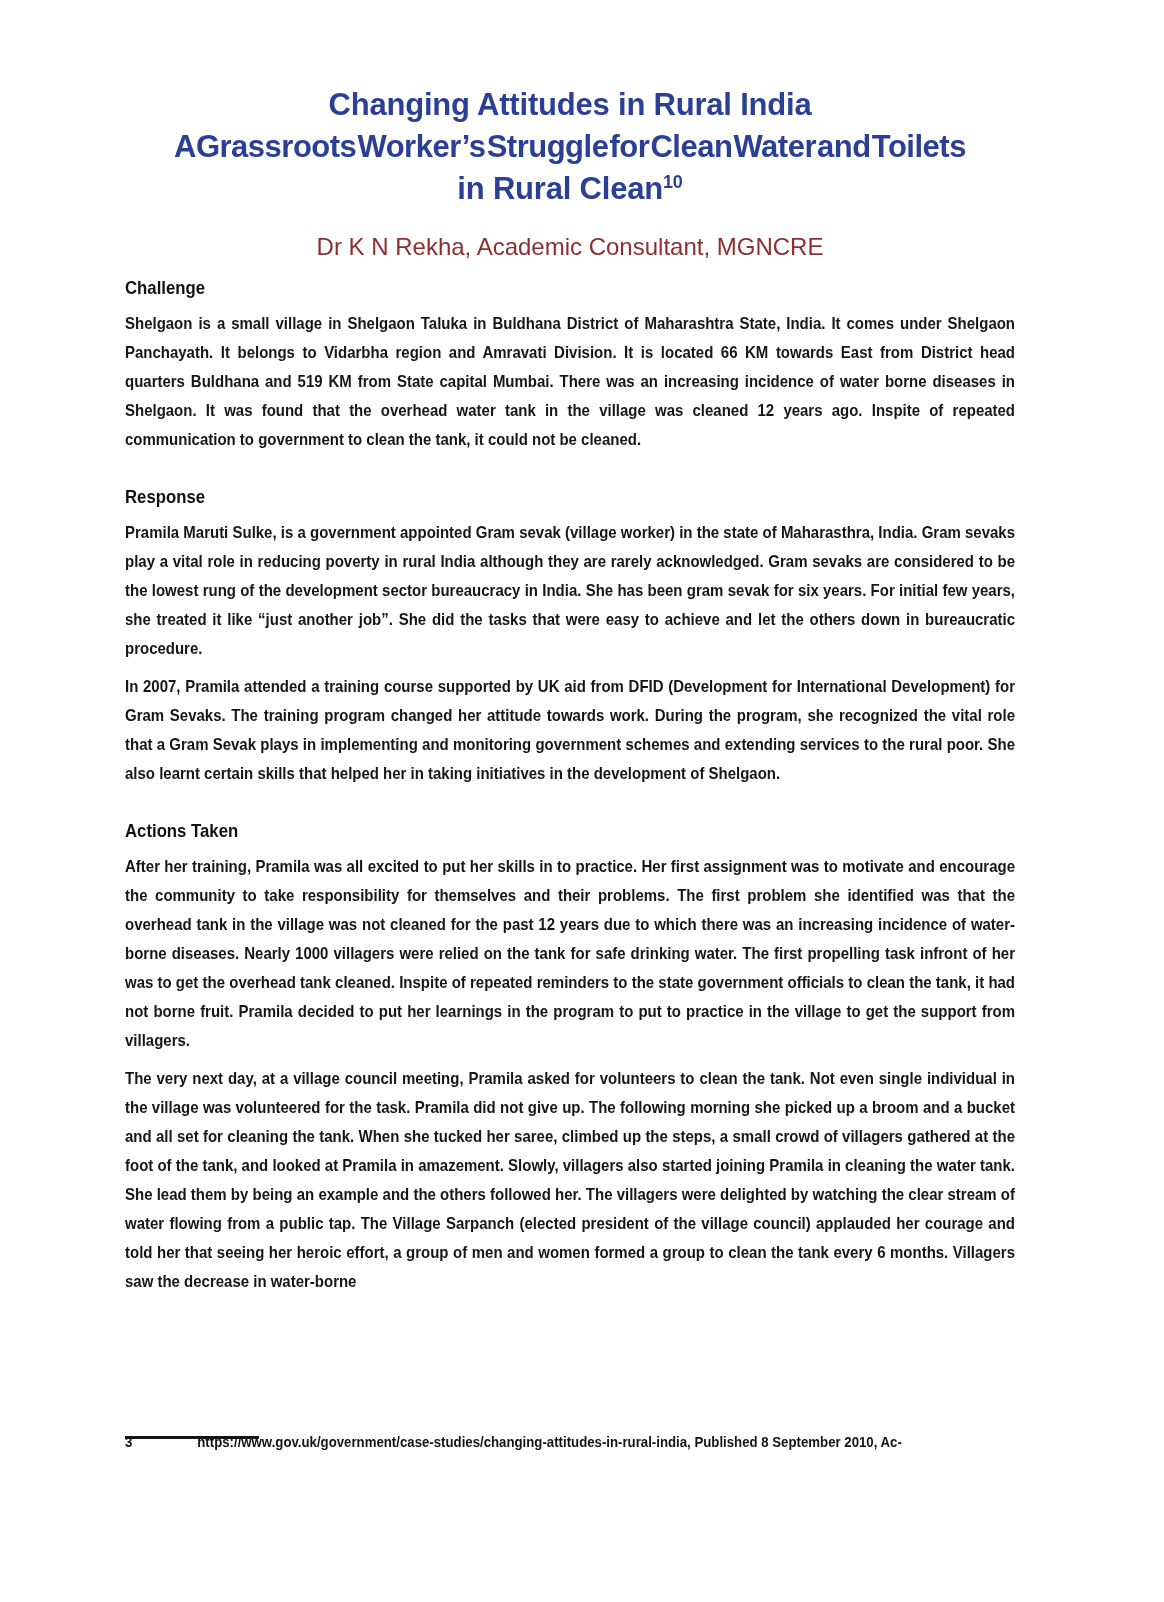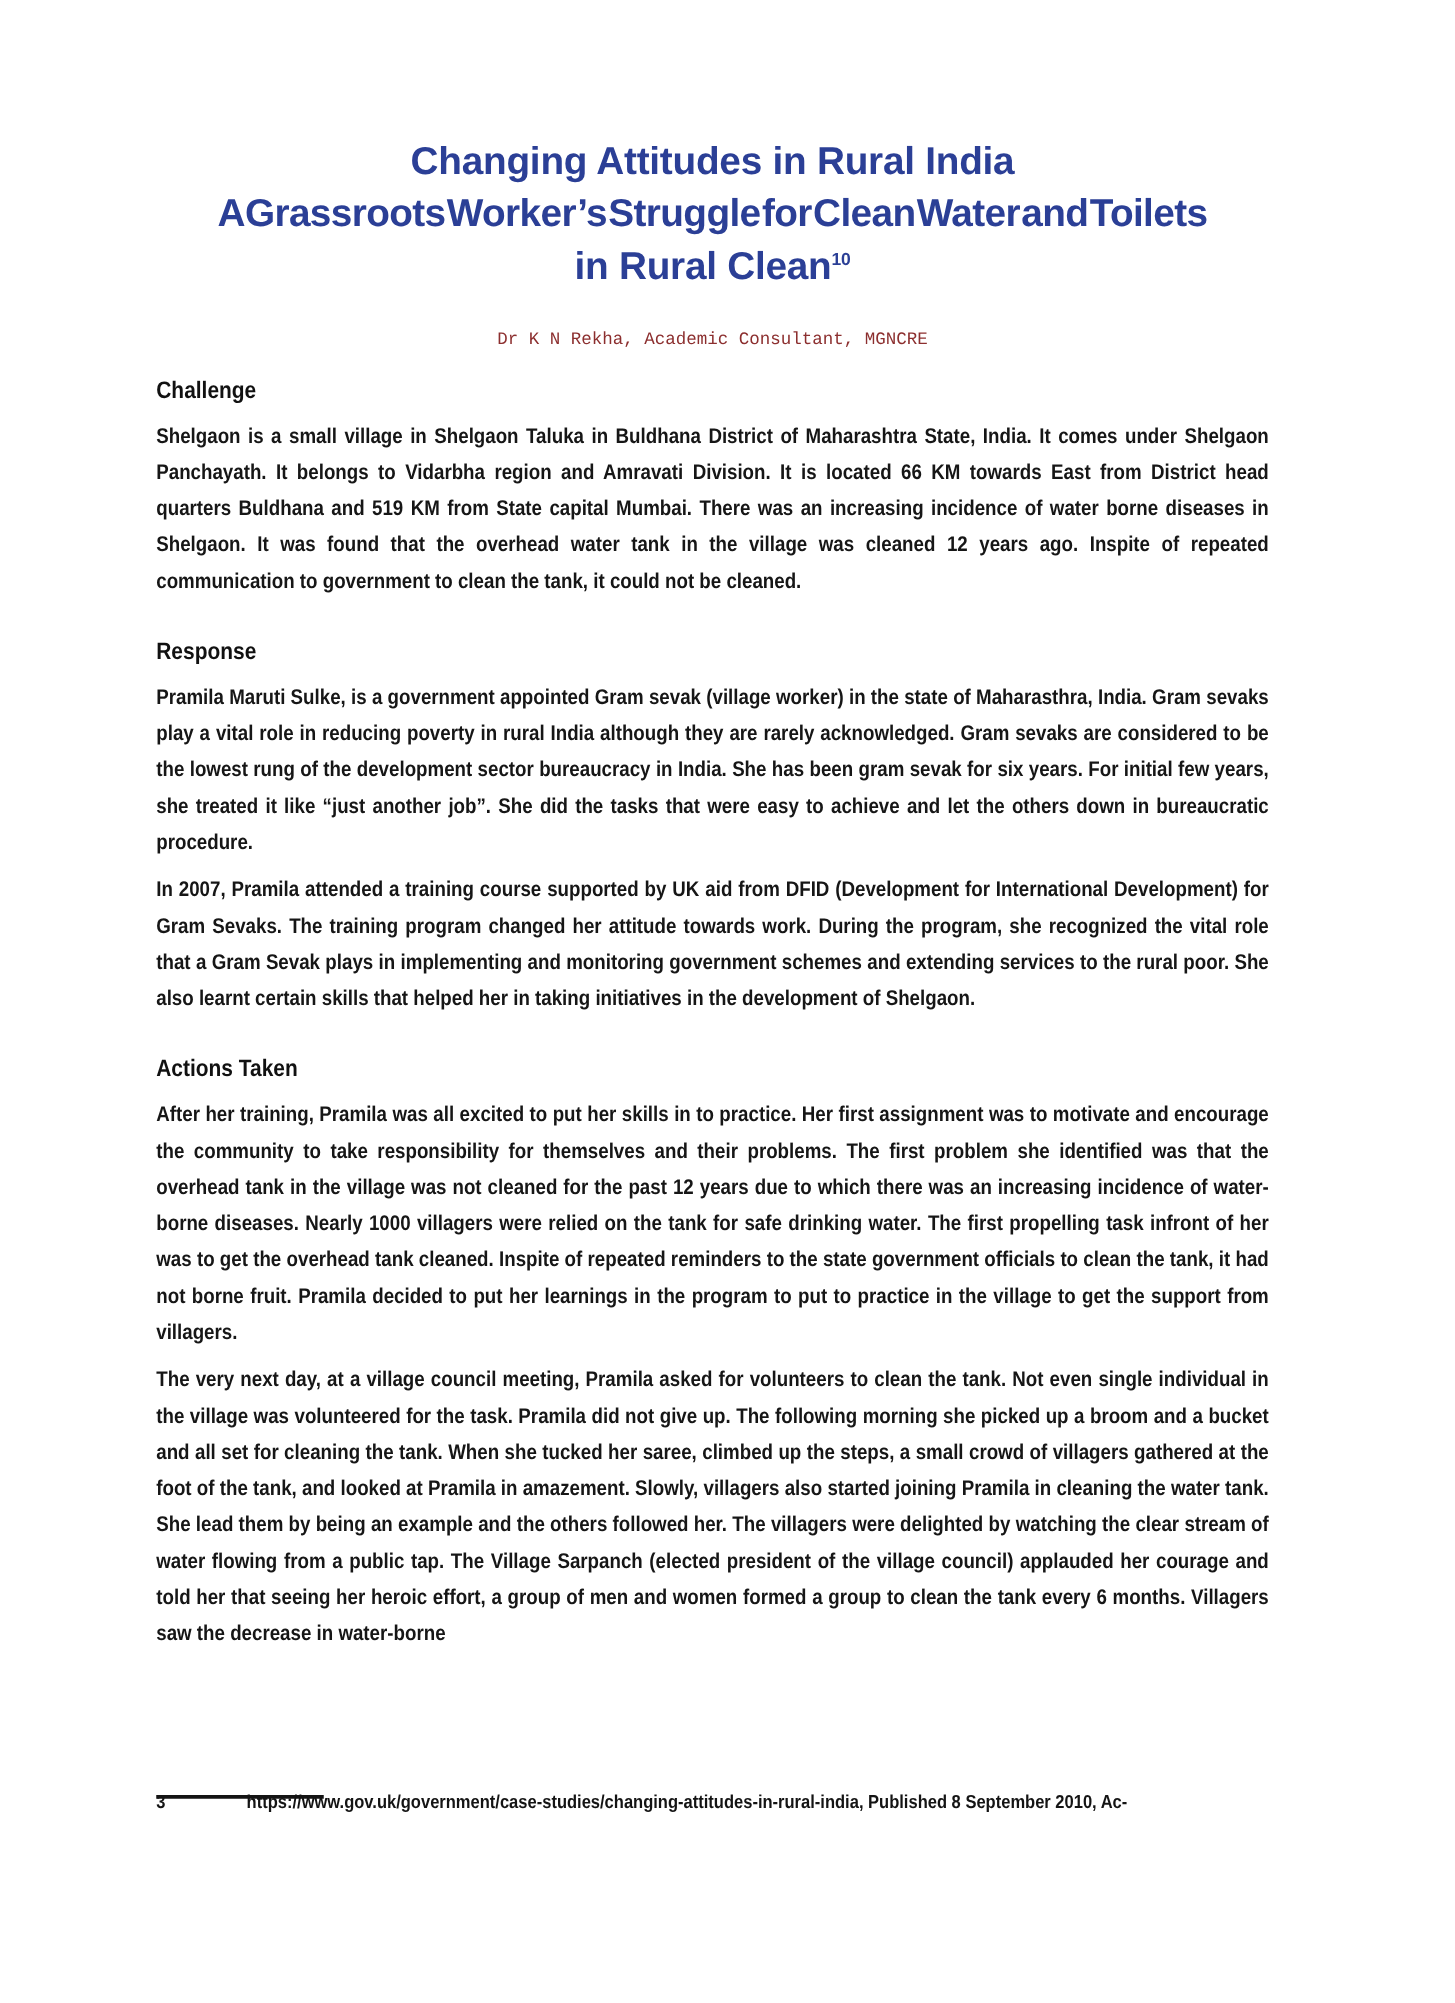--- a/index.html
+++ b/index.html
@@ -16,43 +16,42 @@
     overflow: hidden;
   }
   .content {
     position: absolute;
     left: 125px; top: 0;
     width: 890px;
   }
 
   
   .title-block {
-    margin-top: 108px;
+    margin-top: 84px;
     text-align: center;
     color: var(--title-blue, #2b3f96);
     font-weight: bold;
     font-size: 31px;
     line-height: 42px;
     letter-spacing: -0.2px;
   }
   .title-line { display: block; }
   .title-line-2 { word-spacing: -7px; letter-spacing: -0.5px; }
   .title-sup {
-    font-size: 14px;
+    font-size: 18px;
     position: relative;
     top: -11px;
     font-weight: bold;
   }
   .author-line {
     margin: 2px 0 0 0;
     text-align: center;
     color: var(--author-red, #8c2f2f);
-    font-size: 14px;
+    font-size: 24px;
     line-height: 24px;
-    font-family: Liberation Mono, monospace;
   }
 
   
   .body-text {
     margin-top: 16px;
     width: 1010px;
     transform: scaleX(0.8812);
     transform-origin: 0 0;
     color: var(--body-color, #161616);
     font-weight: bold;

